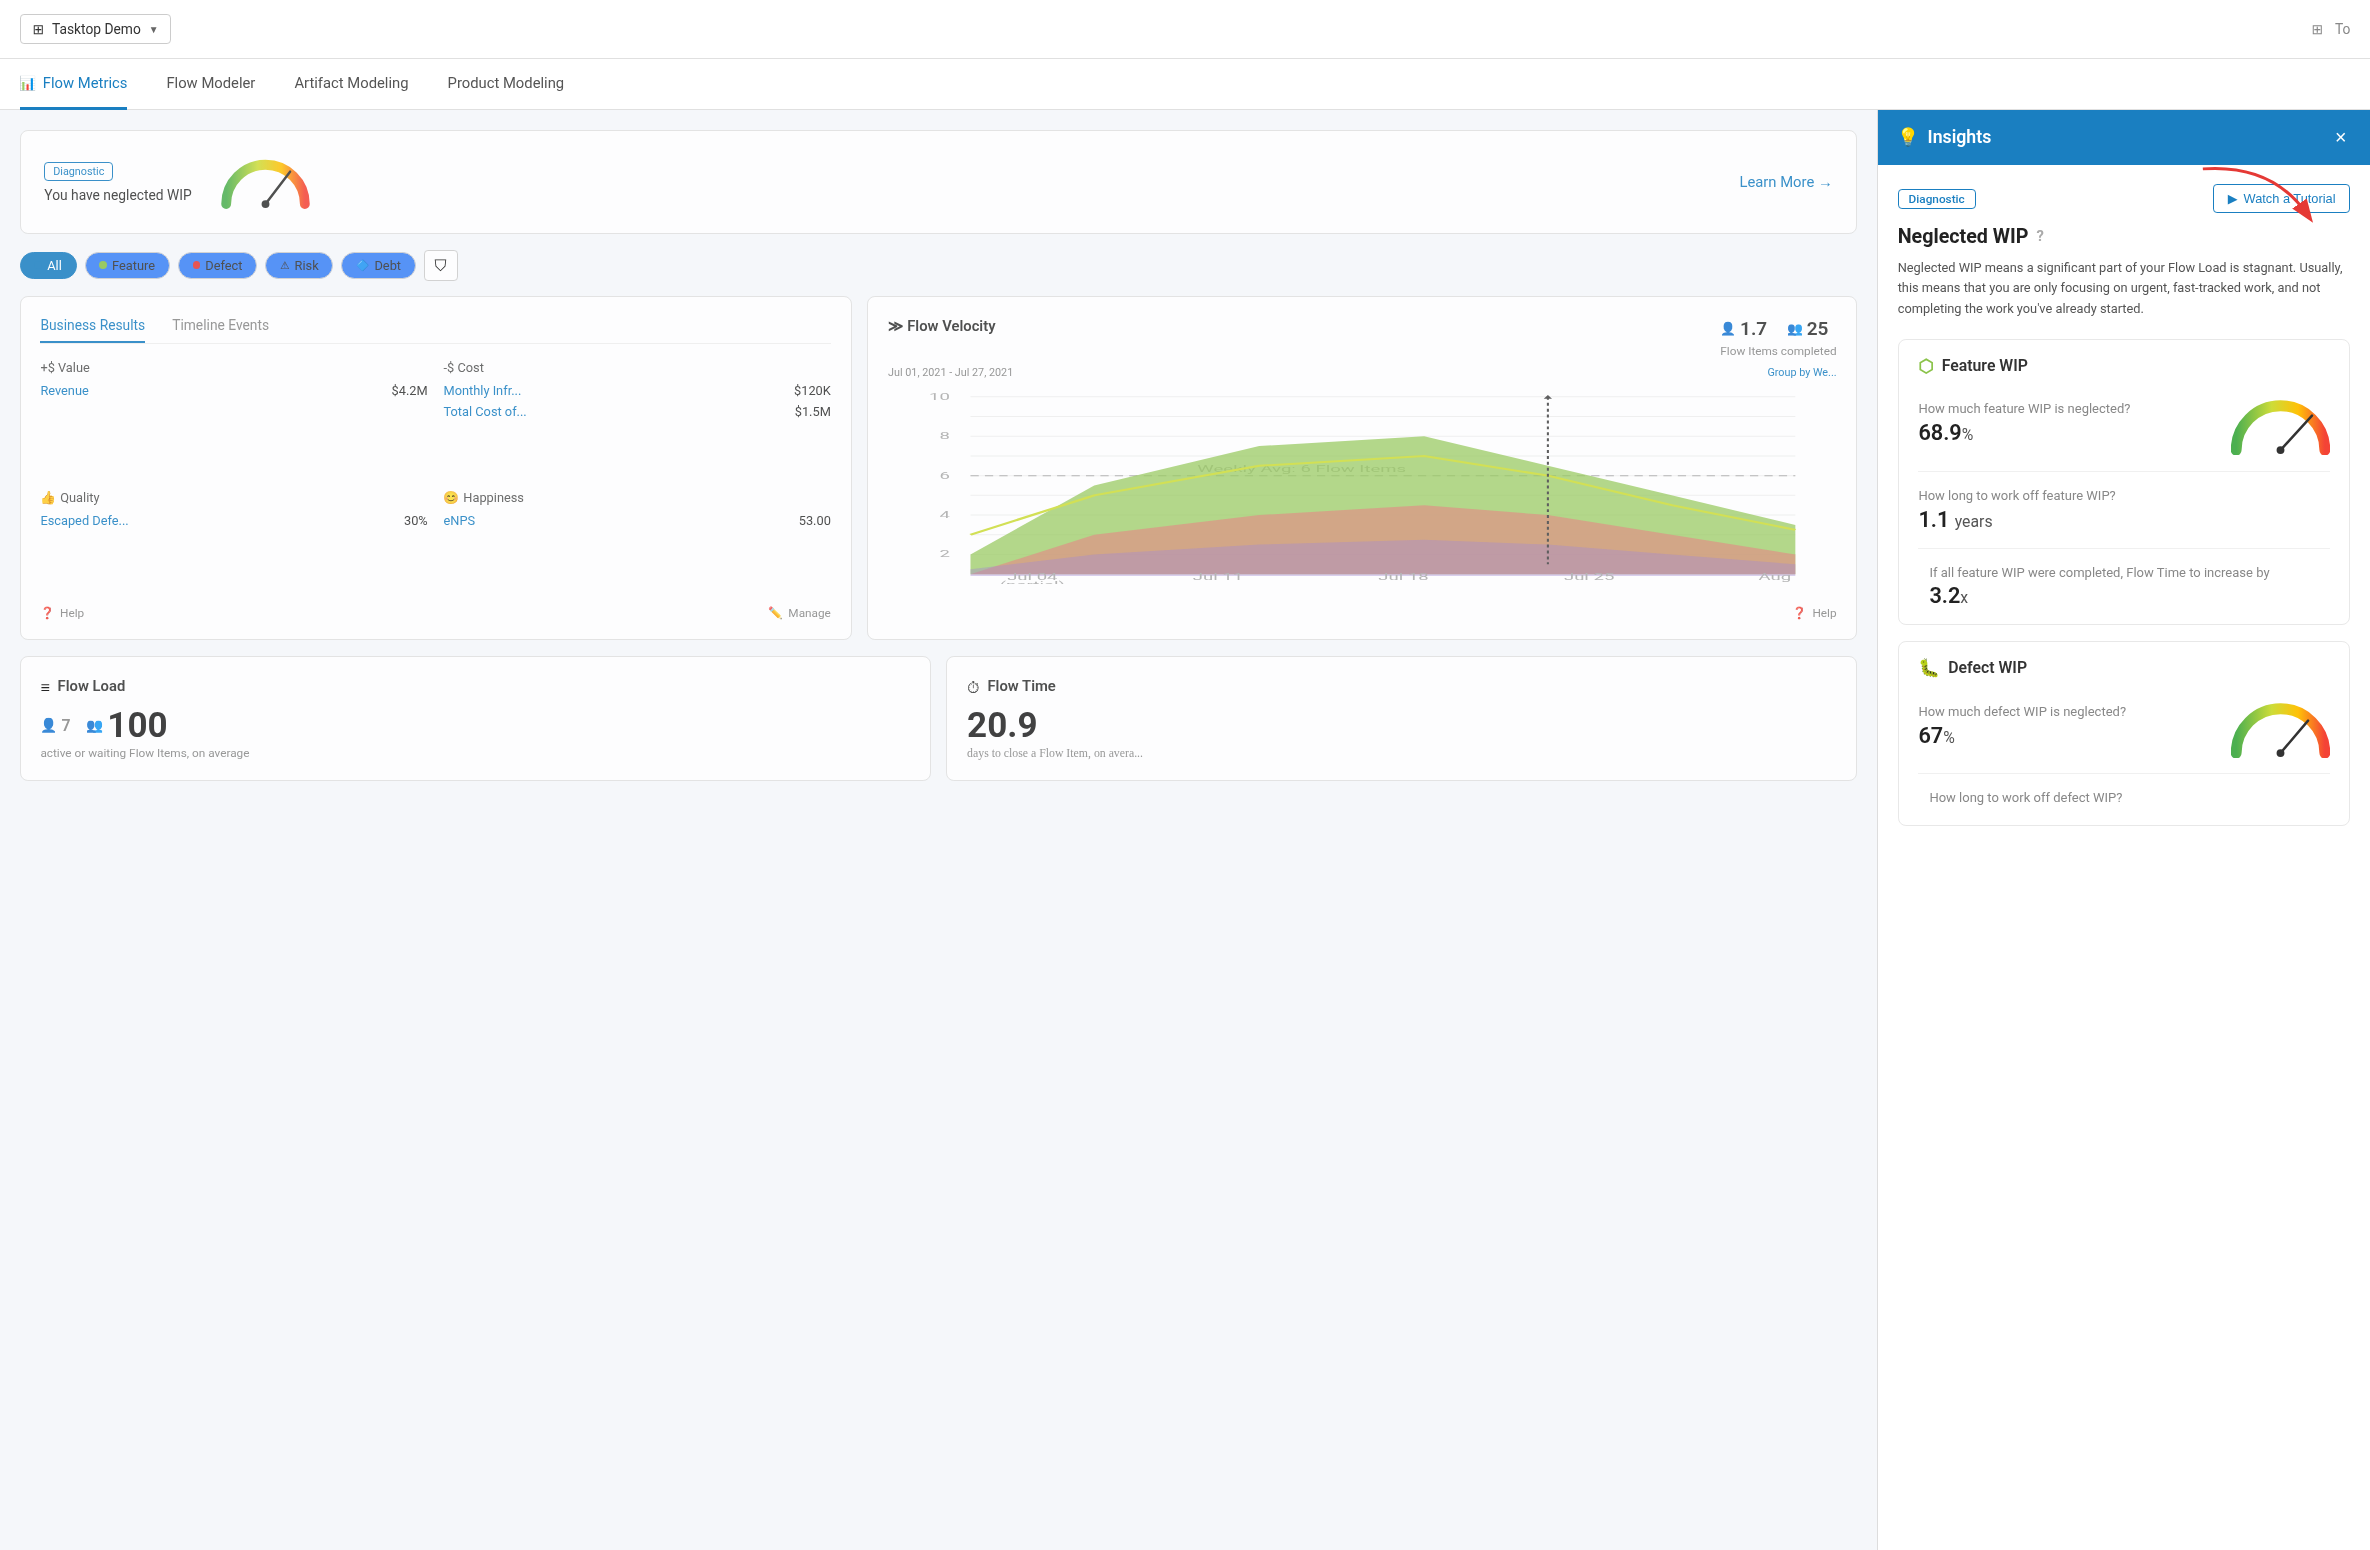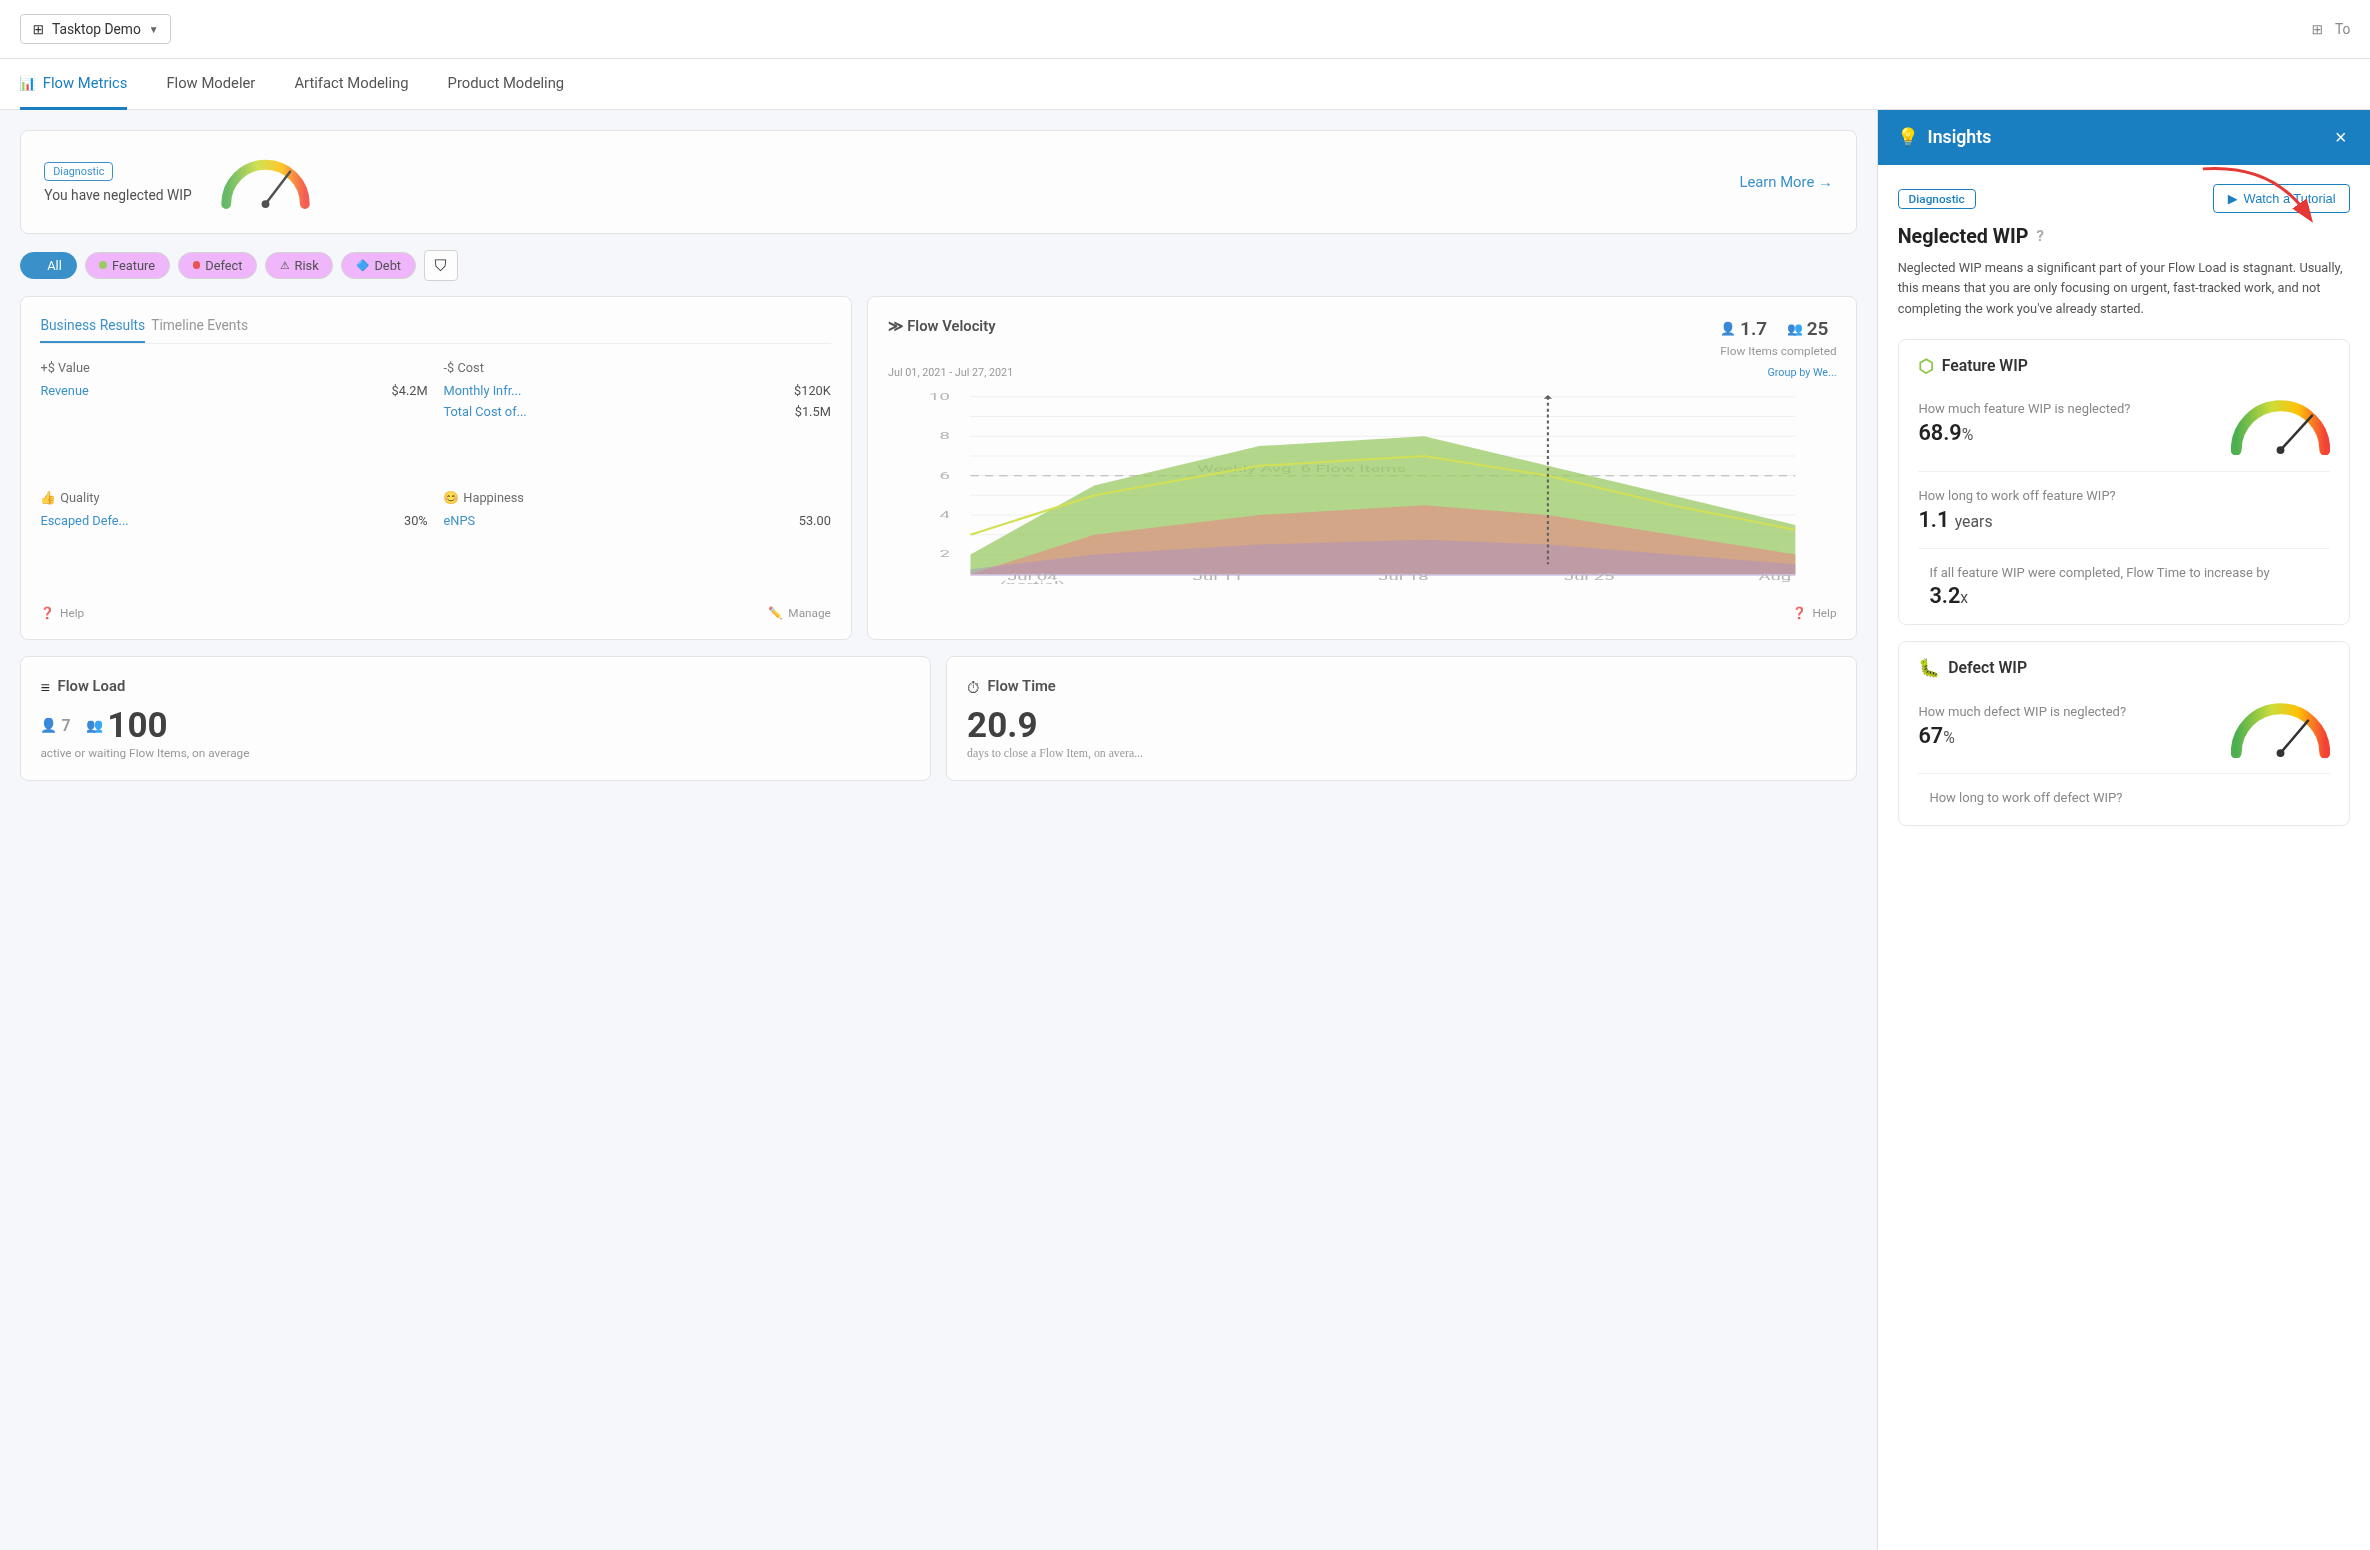--- a/index.html
+++ b/index.html
@@ -93,21 +93,21 @@
     .filter-bar {
       display: flex;
       align-items: center;
       gap: 7.9px;
       margin-bottom: 15.8px;
     }
     .filter-chip {
       display: flex; align-items: center; gap: 4.9px;
       border: 1px solid #ccc; border-radius: 19.7px;
       padding: 4.9px 13.8px; font-size: 12.8px; color: #333;
-      cursor: pointer; background: #f0abfc;
+      cursor: pointer; background: #3b82f6;
     }
     .filter-chip.active { background: #1a7fc1; color: #fff; border-color: #1a7fc1; }
     .filter-chip .dot { width: 7.9px; height: 7.9px; border-radius: 50%; display: inline-block; }
     .dot-all { background: #1a7fc1; }
     .dot-feature { background: #8bc34a; }
     .dot-defect { background: #e53935; }
     .filter-icon { border: 1px solid #ccc; border-radius: 3.9px; padding: 4.9px 9.9px; background: #fff; cursor: pointer; }
 
     
     .cards-row {
@@ -119,21 +119,21 @@
       background: #fff;
       border-radius: 7.9px;
       border: 1px solid #e0e0e0;
       flex: 1;
       padding: 19.7px;
       min-height: 335px;
       display: flex;
       flex-direction: column;
     }
     .card-tabs {
-      display: flex; gap: 6px; margin-bottom: 15.8px; border-bottom: 1px solid #eee; text-align: center;
+      display: flex; gap: 27px; margin-bottom: 15.8px; border-bottom: 1px solid #eee; text-align: center;
     }
     .card-tab {
       font-size: 13.8px; color: #888; cursor: pointer;
       padding-bottom: 7.9px; border-bottom: 2px solid transparent;
     }
     .card-tab.active { color: #1a7fc1; border-bottom: 2px solid #1a7fc1; }
 
     .business-grid { display: grid; grid-template-columns: 1fr 1fr; gap: 15.8px; flex: 1; }
     .business-section {}
     .section-label { font-size: 12.8px; color: #555; margin-bottom: 7.9px; }

